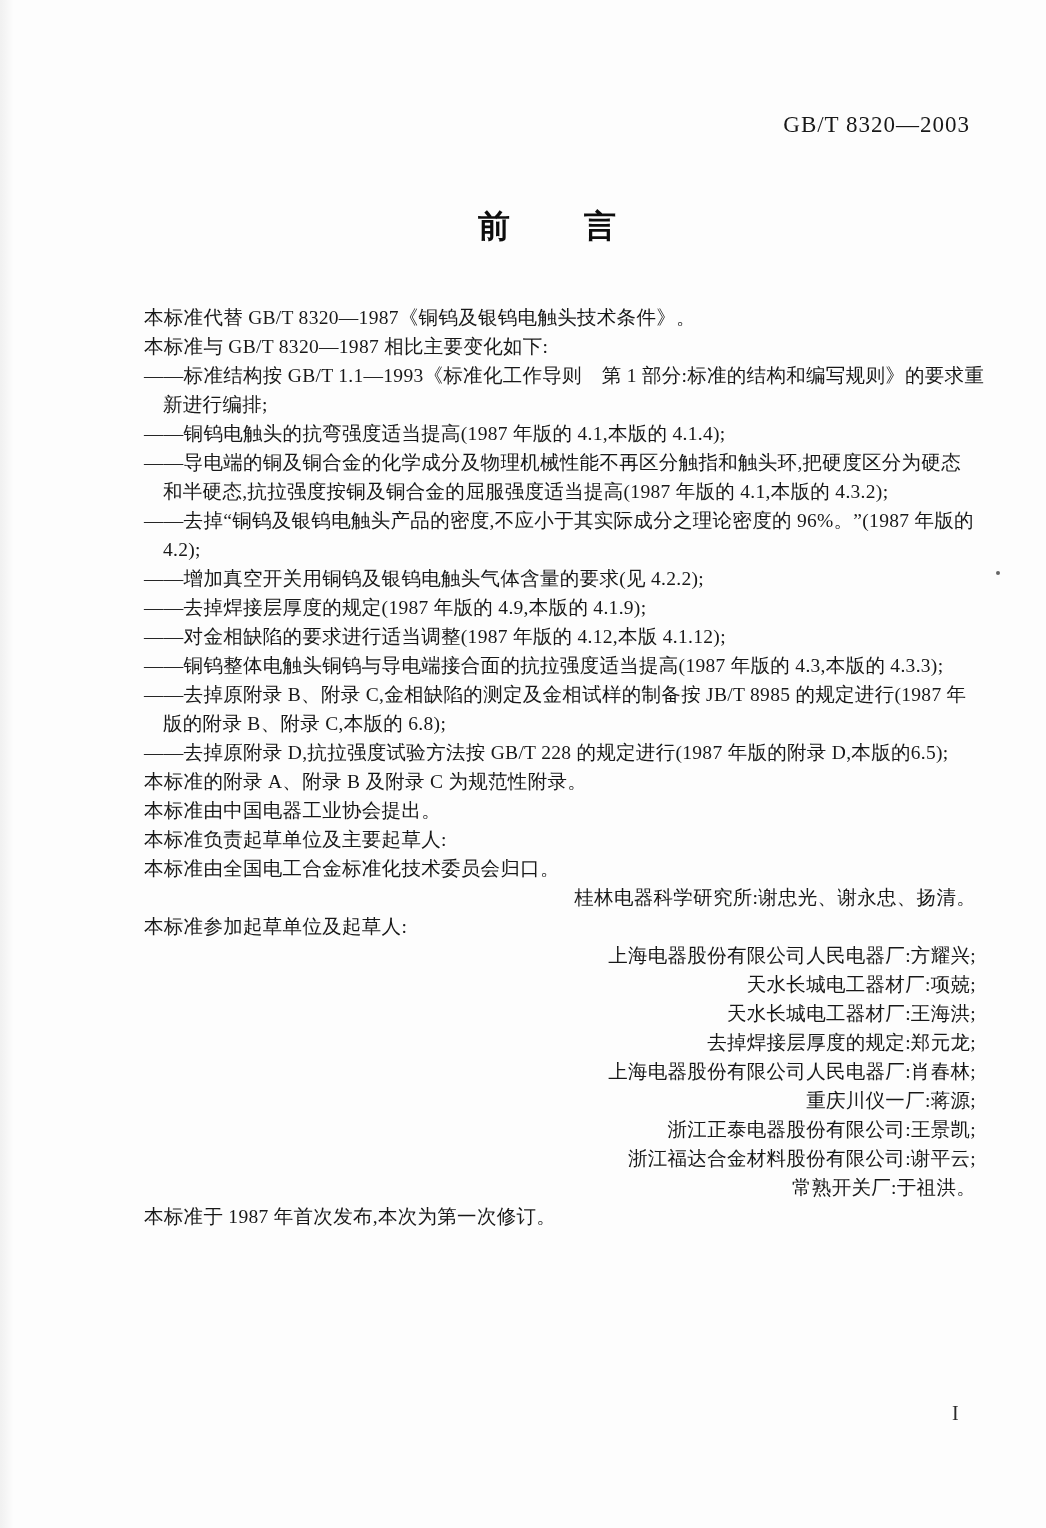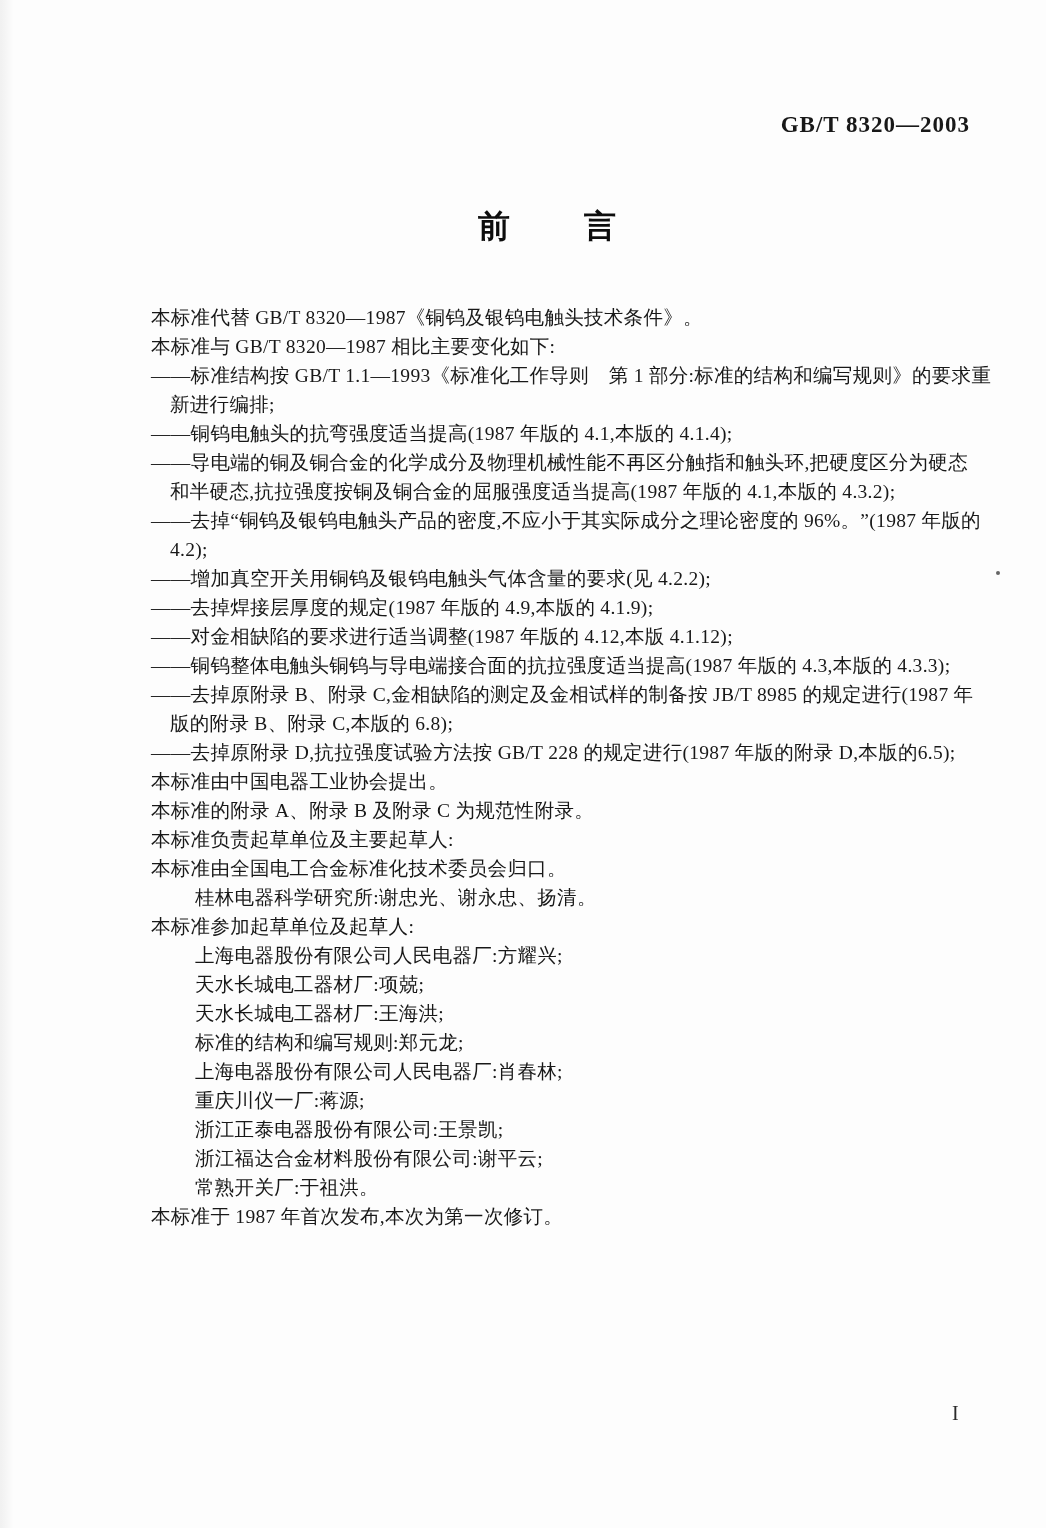--- a/index.html
+++ b/index.html
@@ -25,21 +25,21 @@
     position: absolute;
     left: 0; top: 0;
     width: 14px; height: 100%;
     background: linear-gradient(to right, rgba(0,0,0,0.05), rgba(0,0,0,0));
   }
   .doc-number {
     position: absolute;
     top: 112px;
     right: 76px;
     font-size: 23px;
-    font-weight: bold;
+    font-weight: normal;
     letter-spacing: 1px;
     white-space: nowrap;
   }
   .title {
     position: absolute;
     top: 208px;
     left: 478px;
     margin: 0;
     display: flex;
     gap: 74px;
@@ -53,24 +53,23 @@
     position: absolute;
     top: 303px;
     left: 144px;
     width: 832px;
     font-size: 19.5px;
     line-height: 29px;
     letter-spacing: 0.3px;
   }
   .line {
     white-space: nowrap;
-    margin-left: 7px;
   }
   .line.i1 { padding-left: 19px; }
-  .line.i2 { padding-left: 44px; }
+  .line.i2 { padding-left: 44px; text-align: right; }
   .page-num {
     position: absolute;
     top: 1402px;
     left: 952px;
     font-size: 20px;
     color: #2a2a2a;
   }
   .artifact-dot {
     position: absolute;
     left: 996px;
@@ -105,30 +104,30 @@
       <div class="line i1">和半硬态,抗拉强度按铜及铜合金的屈服强度适当提高(1987 年版的 4.1,本版的 4.3.2);</div>
       <div class="line i0">——去掉“铜钨及银钨电触头产品的密度,不应小于其实际成分之理论密度的 96%。”(1987 年版的</div>
       <div class="line i1">4.2);</div>
       <div class="line i0">——增加真空开关用铜钨及银钨电触头气体含量的要求(见 4.2.2);</div>
       <div class="line i0">——去掉焊接层厚度的规定(1987 年版的 4.9,本版的 4.1.9);</div>
       <div class="line i0">——对金相缺陷的要求进行适当调整(1987 年版的 4.12,本版 4.1.12);</div>
       <div class="line i0">——铜钨整体电触头铜钨与导电端接合面的抗拉强度适当提高(1987 年版的 4.3,本版的 4.3.3);</div>
       <div class="line i0">——去掉原附录 B、附录 C,金相缺陷的测定及金相试样的制备按 JB/T 8985 的规定进行(1987 年</div>
       <div class="line i1">版的附录 B、附录 C,本版的 6.8);</div>
       <div class="line i0">——去掉原附录 D,抗拉强度试验方法按 GB/T 228 的规定进行(1987 年版的附录 D,本版的6.5);</div>
+      <div class="line i0">本标准的附录 A、附录 B 及附录 C 为规范性附录。</div>
       <div class="line i0">本标准由中国电器工业协会提出。</div>
-      <div class="line i0">本标准的附录 A、附录 B 及附录 C 为规范性附录。</div>
       <div class="line i0">本标准负责起草单位及主要起草人:</div>
       <div class="line i0">本标准由全国电工合金标准化技术委员会归口。</div>
       <div class="line i2">桂林电器科学研究所:谢忠光、谢永忠、扬清。</div>
       <div class="line i0">本标准参加起草单位及起草人:</div>
       <div class="line i2">上海电器股份有限公司人民电器厂:方耀兴;</div>
       <div class="line i2">天水长城电工器材厂:项兢;</div>
       <div class="line i2">天水长城电工器材厂:王海洪;</div>
-      <div class="line i2">标准的结构和编写规则:郑元龙;</div>
+      <div class="line i2">去掉焊接层厚度的规定:郑元龙;</div>
       <div class="line i2">上海电器股份有限公司人民电器厂:肖春林;</div>
       <div class="line i2">重庆川仪一厂:蒋源;</div>
       <div class="line i2">浙江正泰电器股份有限公司:王景凯;</div>
       <div class="line i2">浙江福达合金材料股份有限公司:谢平云;</div>
       <div class="line i2">常熟开关厂:于祖洪。</div>
       <div class="line i0">本标准于 1987 年首次发布,本次为第一次修订。</div>
     </div>
 
   <div class="artifact-dot"></div>
 

